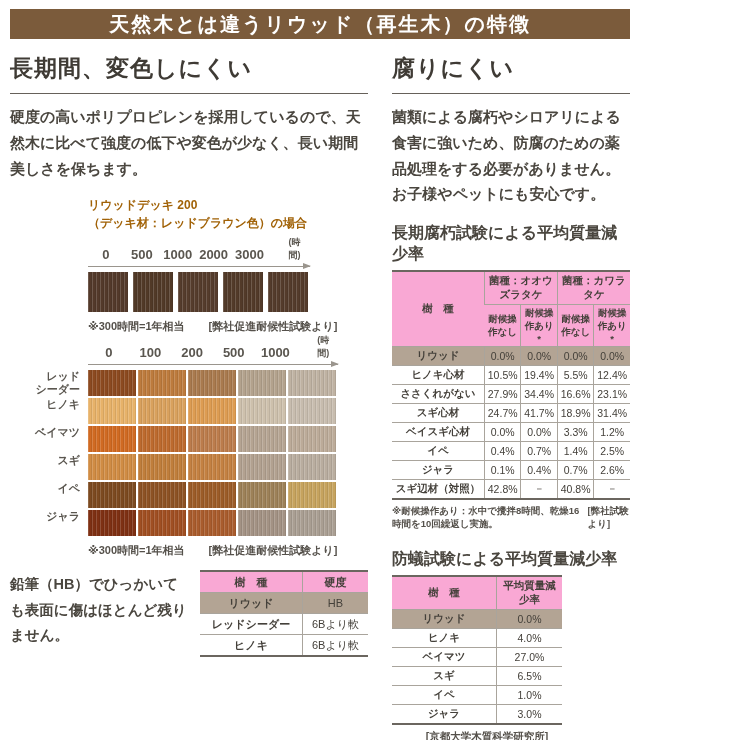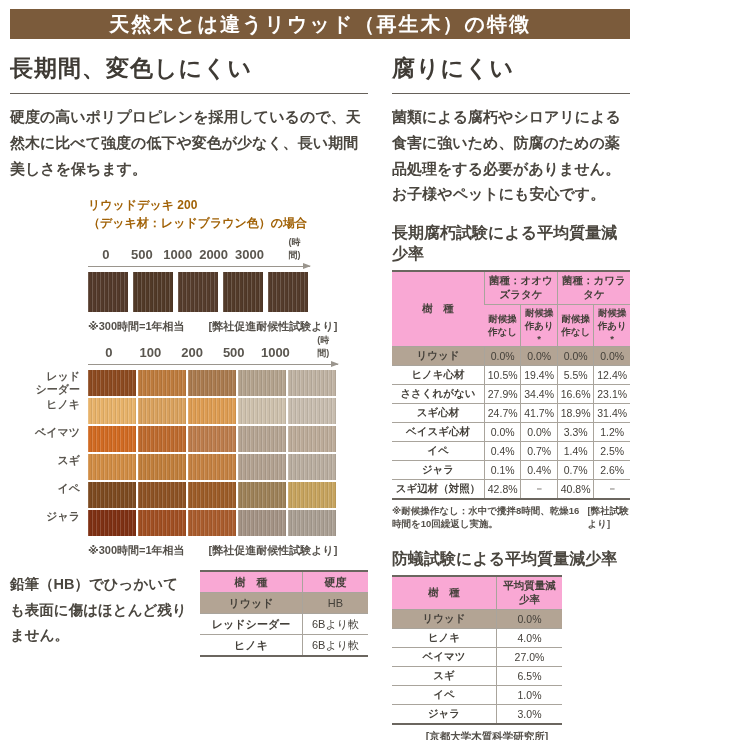--- a/index.html
+++ b/index.html
@@ -289,21 +289,21 @@
             <tr class="">
               <td class="name">スギ辺材（対照）</td>
               <td class="">42.8%</td>
               <td class="">－</td>
               <td class="">40.8%</td>
               <td class="">－</td>
             </tr>
           </tbody>
       </table>
       <div class="decay-foot">
-        <span>※耐候操作なし：水中で攪拌8時間、乾燥16時間を10回繰返し実施。</span>
+        <span>※耐候操作あり：水中で攪拌8時間、乾燥16時間を10回繰返し実施。</span>
         <span>[弊社試験より]</span>
       </div>
 
       <div class="tbl-title mt18">防蟻試験による平均質量減少率</div>
       <div class="termite-wrap">
         <table class="dtable termite-table">
           <thead>
             <tr>
               <th>樹　種</th>
               <th>平均質量減少率</th>

